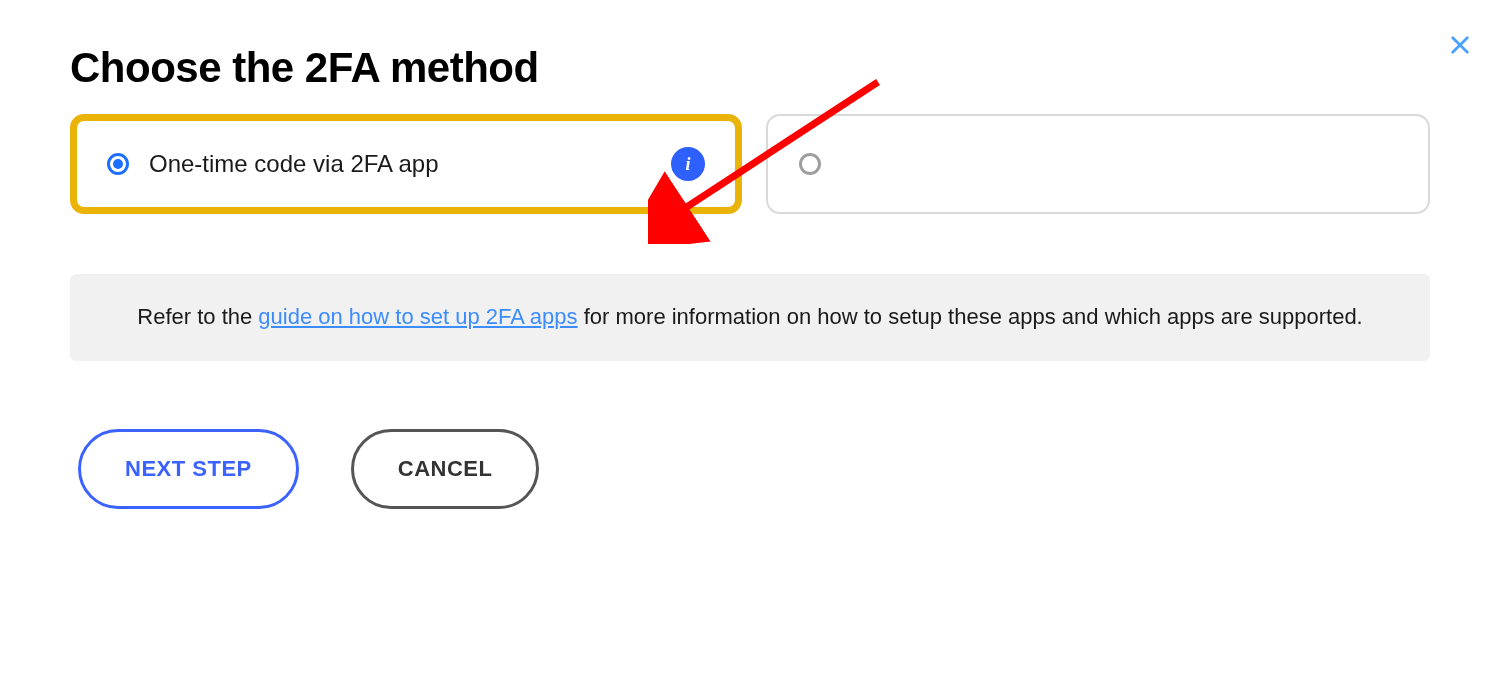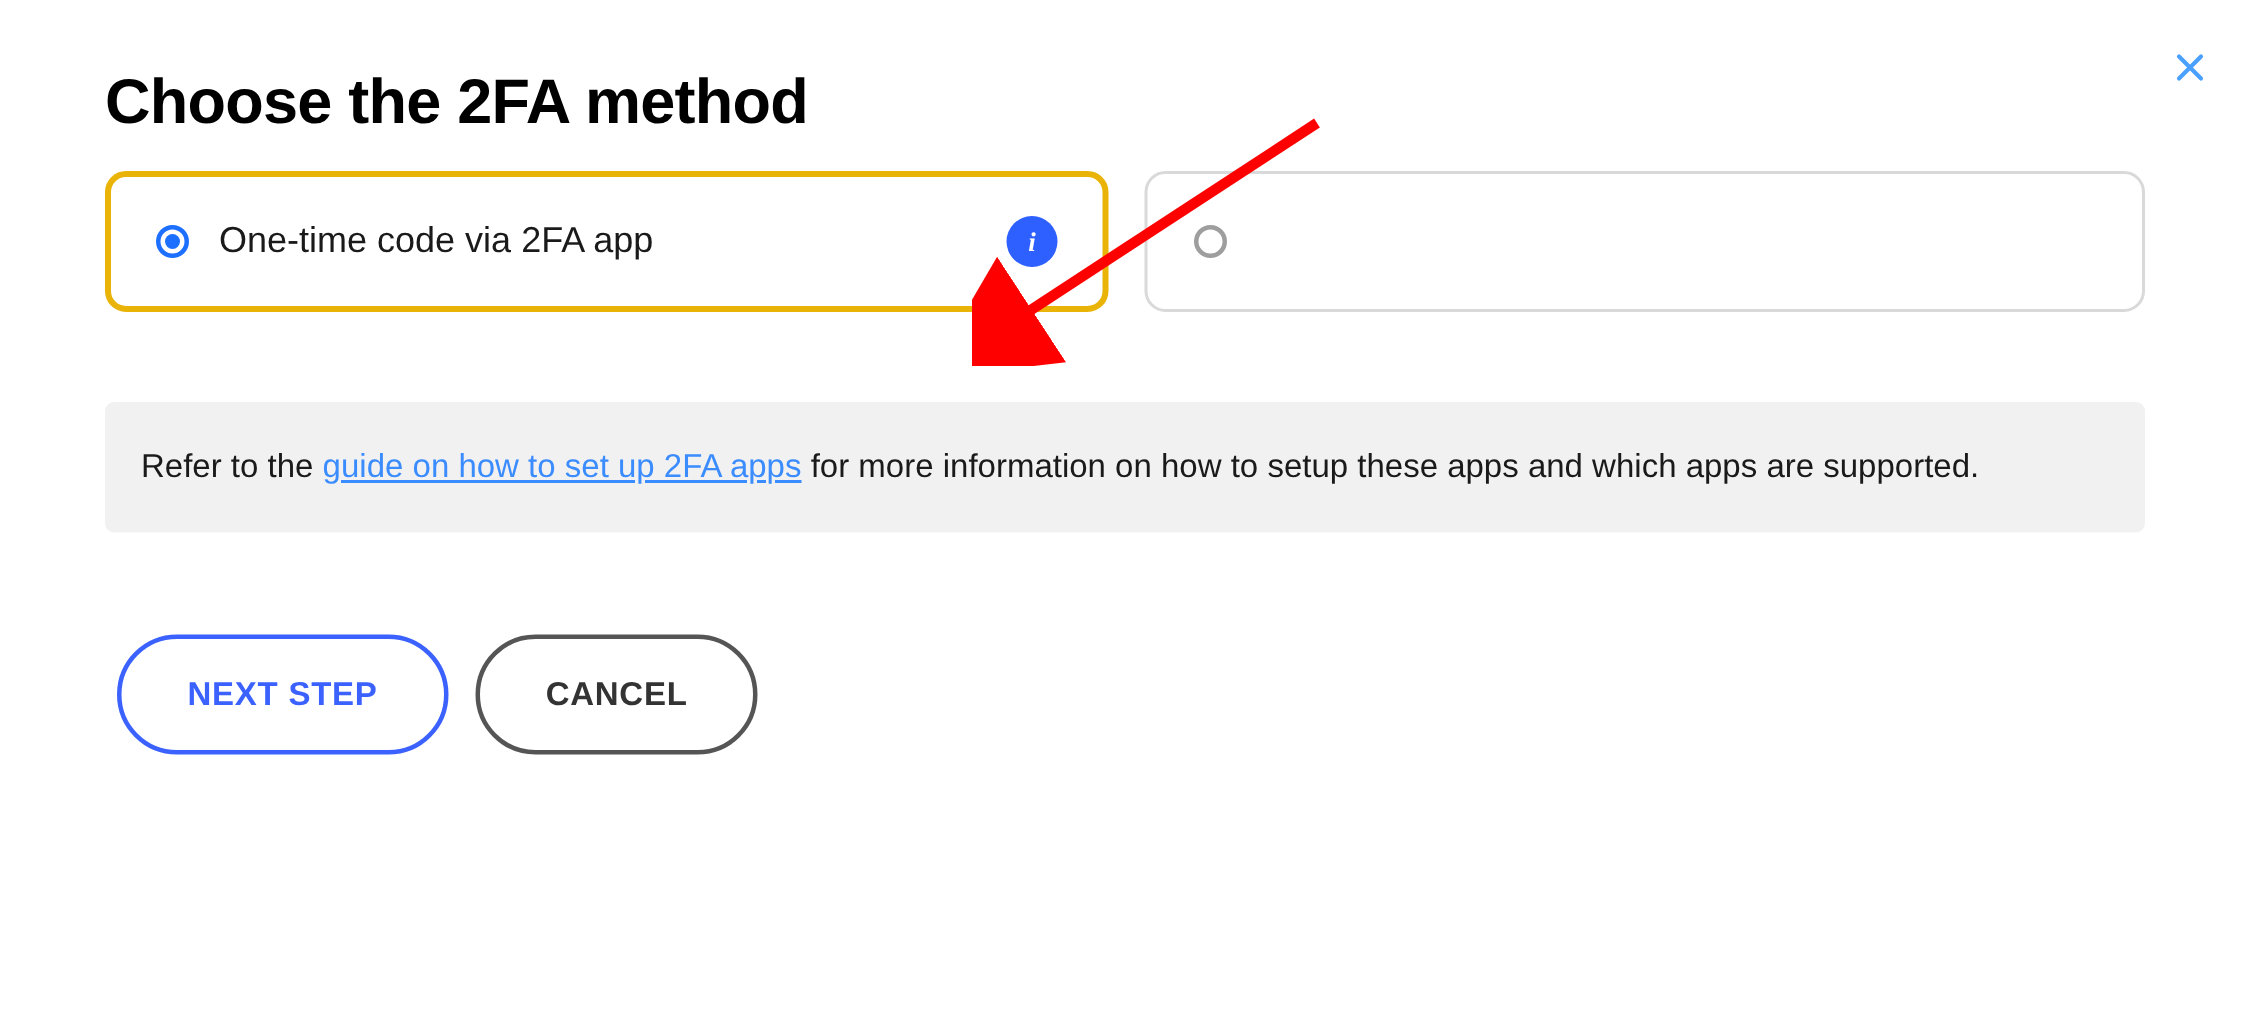--- a/index.html
+++ b/index.html
@@ -55,21 +55,21 @@
       flex: 1;
       display: flex;
       align-items: center;
       border-radius: 14px;
       padding: 26px 30px;
       cursor: pointer;
       background: #fff;
       position: relative;
     }
     .option-card.selected {
-      border: 4px solid #eab308;
+      border: 7px solid #eab308;
     }
     .option-card.unselected {
       border: 2px solid #d9d9d9;
       padding: 27px 31px;
     }
     .radio {
       width: 22px;
       height: 22px;
       border-radius: 50%;
       margin-right: 20px;
@@ -112,28 +112,29 @@
       flex-shrink: 0;
     }
     .info-box {
       background: #f1f1f1;
       border-radius: 6px;
       padding: 28px 24px;
       font-size: 22px;
       color: #1a1a1a;
       margin-bottom: 68px;
       line-height: 1.4;
+      text-align: center;
     }
     .info-box a {
       color: #3b8cff;
       text-decoration: underline;
     }
     .buttons {
       display: flex;
-      gap: 18px;
+      gap: 52px;
       margin-left: 8px;
     }
     .btn {
       border-radius: 40px;
       padding: 24px 44px;
       font-size: 22px;
       font-weight: 700;
       letter-spacing: 0.5px;
       cursor: pointer;
       text-transform: uppercase;

